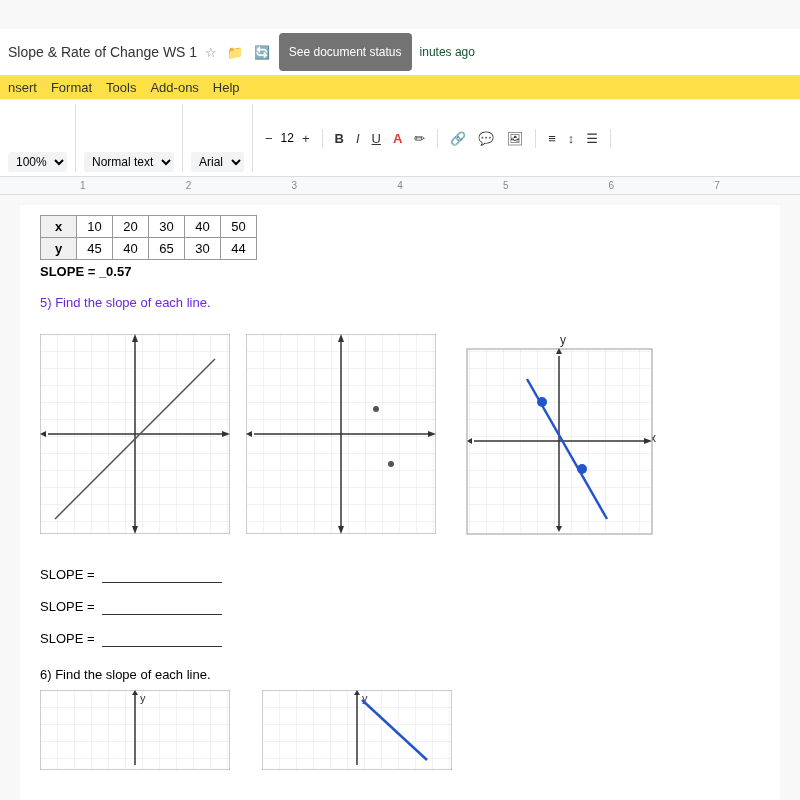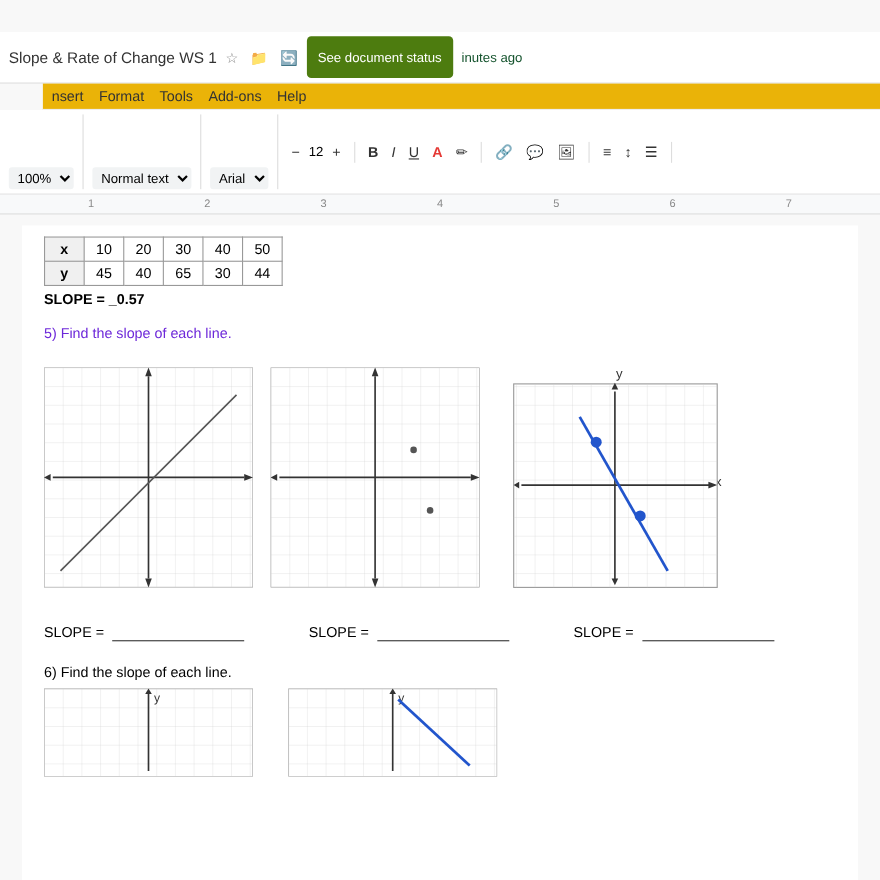--- a/index.html
+++ b/index.html
@@ -28,44 +28,43 @@
       color: #333;
     }
     .title-icons {
       display: flex;
       gap: 6px;
       align-items: center;
       color: #888;
       font-size: 13px;
     }
     .see-doc-btn {
-      background: #4d7c0f;
+      background: #737373;
       color: white;
       border: none;
       border-radius: 4px;
       padding: 12px 10px;
       font-size: 12px;
       cursor: pointer;
     }
     .minutes-ago {
       font-size: 12px;
       color: #14532d;
     }
 
     
     .menu-bar {
-      background: #eab308;
+      background: #fde047;
       padding: 2px 8px;
       display: flex;
       align-items: center;
       gap: 14px;
       font-size: 13px;
       color: #333;
       border-bottom: 1px solid #eee;
-      margin-left: 39px;
     }
     .menu-item {
       cursor: pointer;
       padding: 2px 0;
     }
 
     
     .toolbar {
       background: #fff;
       border-bottom: 1px solid #ddd;
@@ -180,22 +179,23 @@
       display: inline-block;
     }
 
     .grid-graph svg {
       display: block;
     }
 
     
     .slope-answers {
       display: flex;
-      gap: 2px;
+      gap: 16px;
       margin: 10px 0 20px 0;
+      flex-direction: column;
     }
     .slope-answer-item {
       flex: 1;
       font-size: 13px;
     }
     .slope-underline {
       display: inline-block;
       border-bottom: 1px solid #333;
       width: 120px;
       margin-left: 4px;

